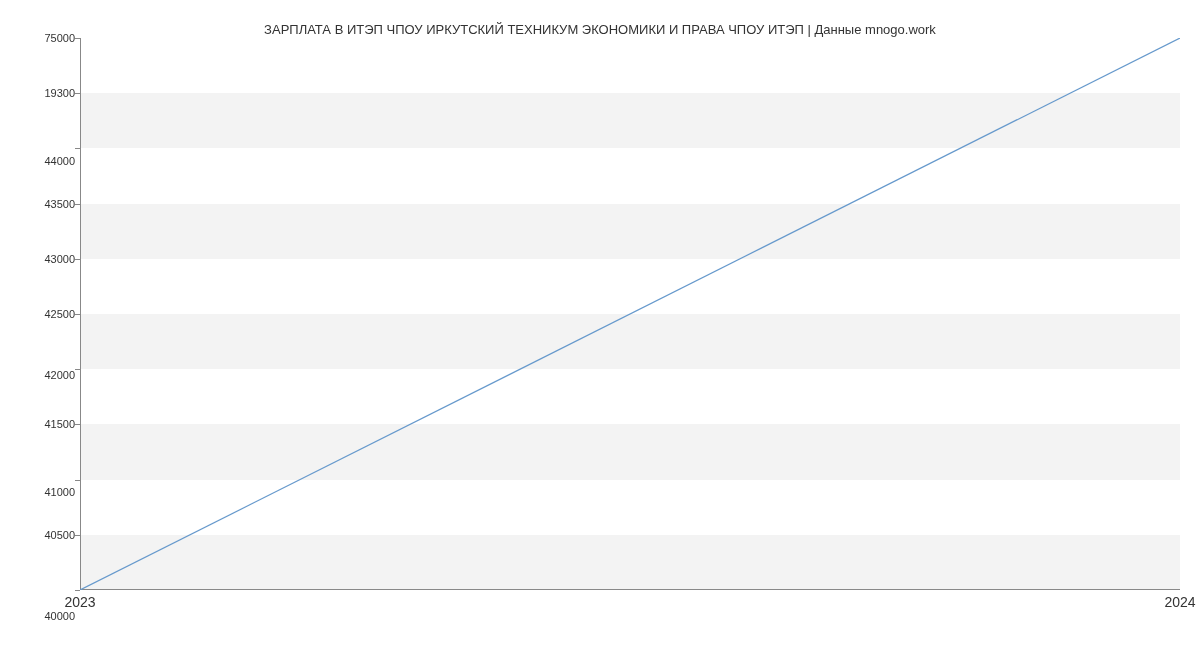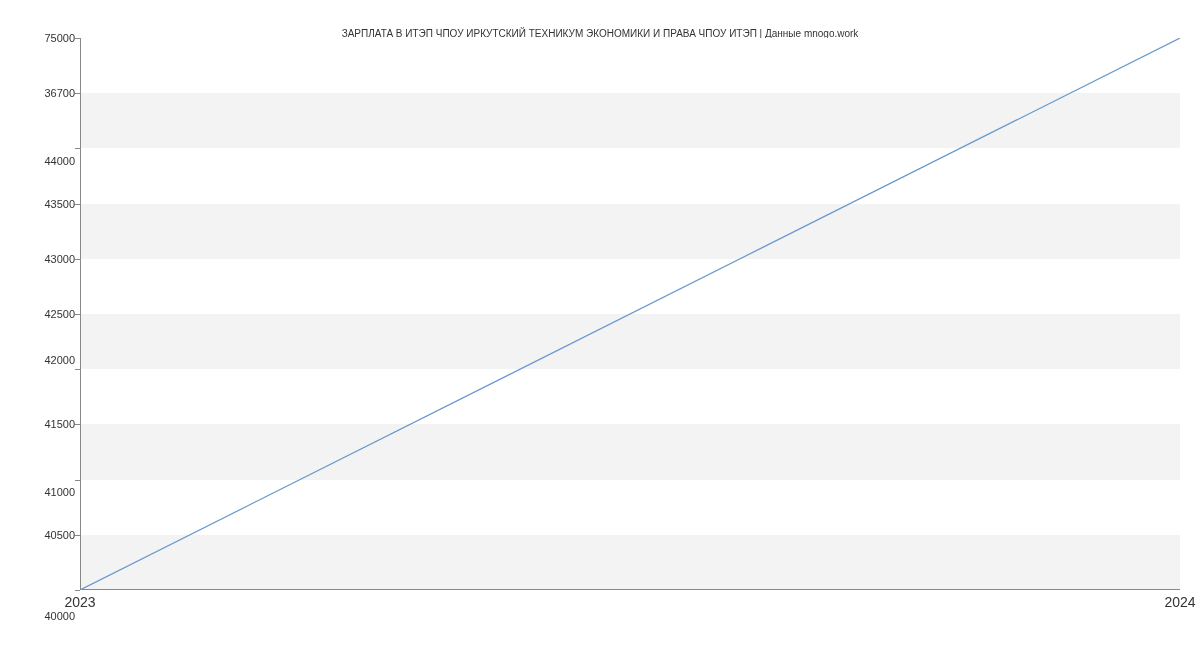--- a/index.html
+++ b/index.html
@@ -10,23 +10,23 @@
       height: 650px;
       position: relative;
     }
     .chart-container {
       width: 1200px;
       height: 650px;
       position: relative;
     }
     .chart-title {
       text-align: center;
-      font-size: 10px;
+      font-size: 13px;
       color: #333;
-      padding-top: 28px;
+      padding-top: 22px;
       font-weight: normal;
     }
     .plot-area {
       position: absolute;
       left: 80px;
       top: 38px;
       width: 1100px;
       height: 552px;
       background: #ffffff;
     }
@@ -102,29 +102,29 @@
     </svg>
   <div class="y-tick" style="top: 552px; left: -5px;"></div>
       <div class="y-tick-label" style="top: 530px; margin-top: 48px;">40000</div>
       <div class="y-tick" style="top: 496.8px; left: -5px;"></div>
       <div class="y-tick-label" style="top: 496.8px;">40500</div>
       <div class="y-tick" style="top: 441.6px; left: -5px;"></div>
       <div class="y-tick-label" style="top: 441.6px; margin-top: 12px;">41000</div>
       <div class="y-tick" style="top: 386.4px; left: -5px;"></div>
       <div class="y-tick-label" style="top: 386.4px;">41500</div>
       <div class="y-tick" style="top: 331.2px; left: -5px;"></div>
-      <div class="y-tick-label" style="top: 322px;">42000</div>
+      <div class="y-tick-label" style="top: 337px;">42000</div>
       <div class="y-tick" style="top: 276px; left: -5px;"></div>
       <div class="y-tick-label" style="top: 276px;">42500</div>
       <div class="y-tick" style="top: 220.8px; left: -5px;"></div>
       <div class="y-tick-label" style="top: 220.8px;">43000</div>
       <div class="y-tick" style="top: 165.6px; left: -5px;"></div>
       <div class="y-tick-label" style="top: 165.6px;">43500</div>
       <div class="y-tick" style="top: 110.4px; left: -5px;"></div>
       <div class="y-tick-label" style="top: 123px;">44000</div>
       <div class="y-tick" style="top: 55.2px; left: -5px;"></div>
-      <div class="y-tick-label" style="top: 55.2px;">36700</div>
+      <div class="y-tick-label" style="top: 55.2px;">19300</div>
       <div class="y-tick" style="top: 0px; left: -5px;"></div>
       <div class="y-tick-label" style="top: 0px;">75000</div>
       <div class="x-tick-label" style="left: 0px;">2023</div>
       <div class="x-tick-label" style="left: 1100px;">2024</div>
     </div>
 </div>
 
 </body></html>

